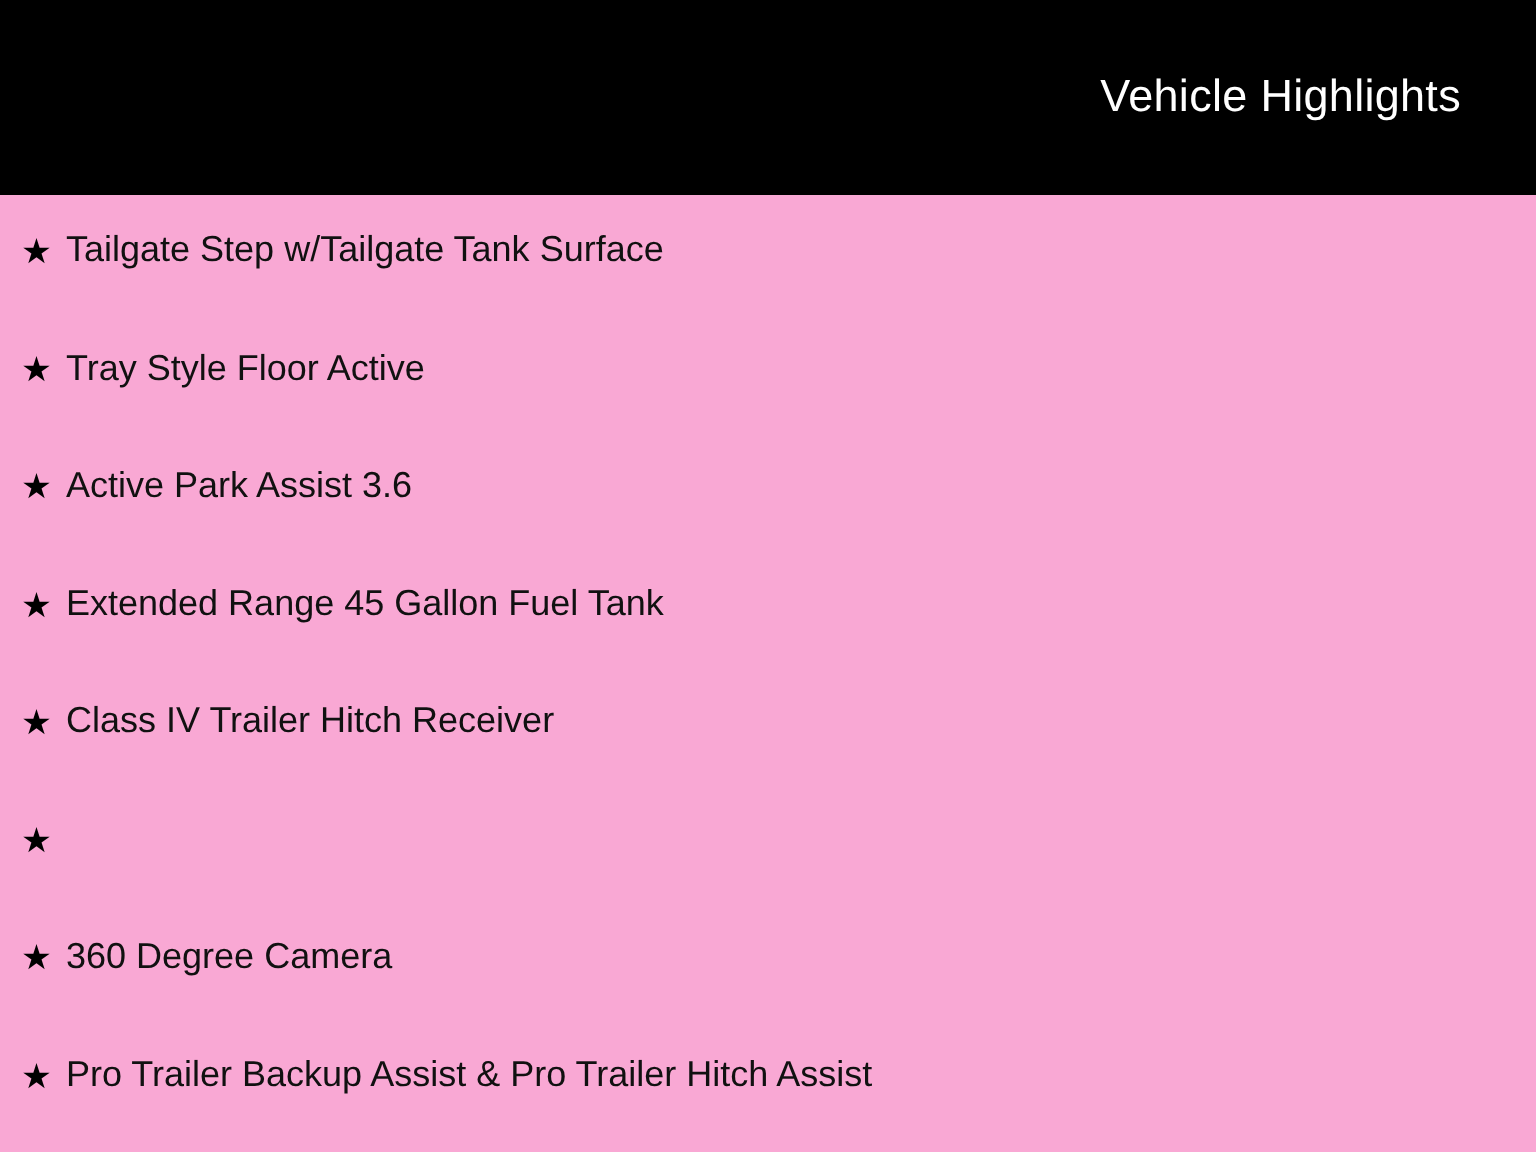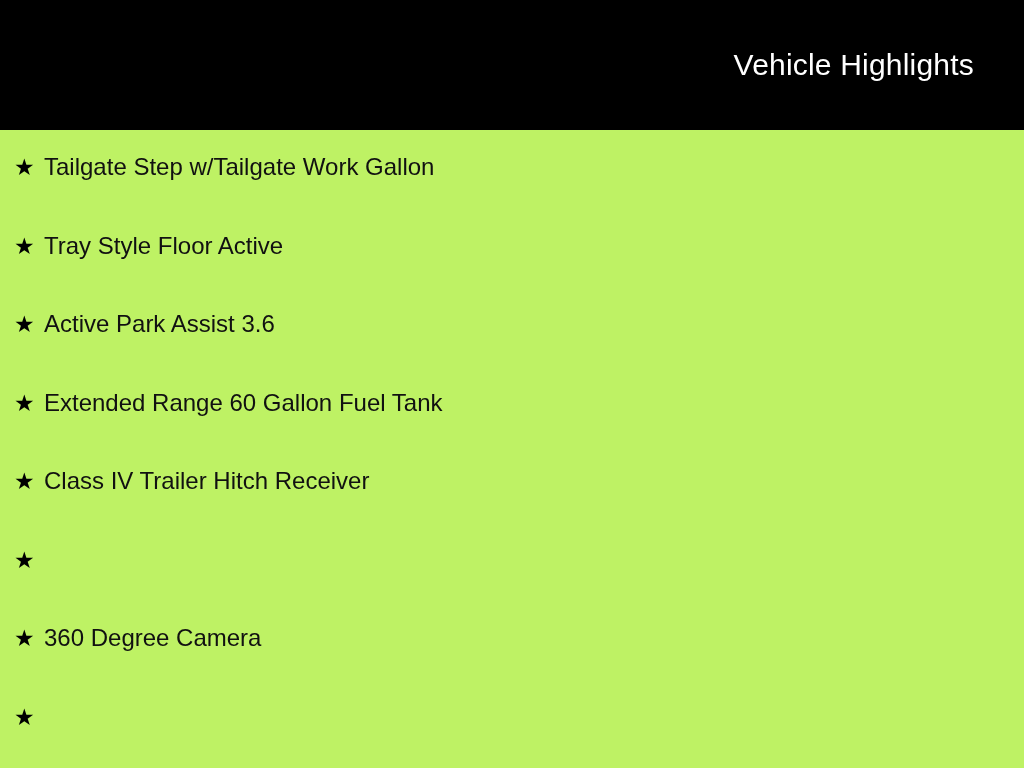--- a/index.html
+++ b/index.html
@@ -10,21 +10,21 @@
     width: 1024px;
     height: 768px;
     background: #ffffff;
     font-family: "Liberation Sans", sans-serif;
     overflow: hidden;
   }
   .page {
     position: relative;
     width: 1024px;
     height: 768px;
-    background: #bef264;
+    background: #f9a8d4;
   }
   .header-bar {
     width: 100%;
     height: 130px;
     background: #000000;
     display: flex;
     align-items: center;
     justify-content: flex-end;
     box-sizing: border-box;
     padding-right: 50px;
@@ -71,51 +71,52 @@
 <div class="page">
 
   <div class="header-bar">
     <div class="header-title">Vehicle Highlights</div>
   </div>
 
   <ul class="highlights-list">
 
     <li class="highlight-item">
       <span class="bullet-star">★</span>
-      <span class="highlight-text">Tailgate Step w/Tailgate Work Gallon</span>
+      <span class="highlight-text">Tailgate Step w/Tailgate Tank Surface</span>
     </li>
 
     <li class="highlight-item">
       <span class="bullet-star">★</span>
       <span class="highlight-text">Tray Style Floor Active</span>
     </li>
 
     <li class="highlight-item">
       <span class="bullet-star">★</span>
       <span class="highlight-text">Active Park Assist 3.6</span>
     </li>
 
     <li class="highlight-item">
       <span class="bullet-star">★</span>
-      <span class="highlight-text">Extended Range 60 Gallon Fuel Tank</span>
+      <span class="highlight-text">Extended Range 45 Gallon Fuel Tank</span>
     </li>
 
     <li class="highlight-item">
       <span class="bullet-star">★</span>
       <span class="highlight-text">Class IV Trailer Hitch Receiver</span>
     </li>
 
     <li class="highlight-item">
       <span class="bullet-star">★</span>
     </li>
 
     <li class="highlight-item">
       <span class="bullet-star">★</span>
       <span class="highlight-text">360 Degree Camera</span>
     </li>
 
     <li class="highlight-item">
       <span class="bullet-star">★</span>
+      <span class="highlight-text">Pro Trailer Backup Assist &amp; Pro Trailer Hitch Assist</span>
     </li>
 
   </ul>
 
 </div>
 
 </body></html>

